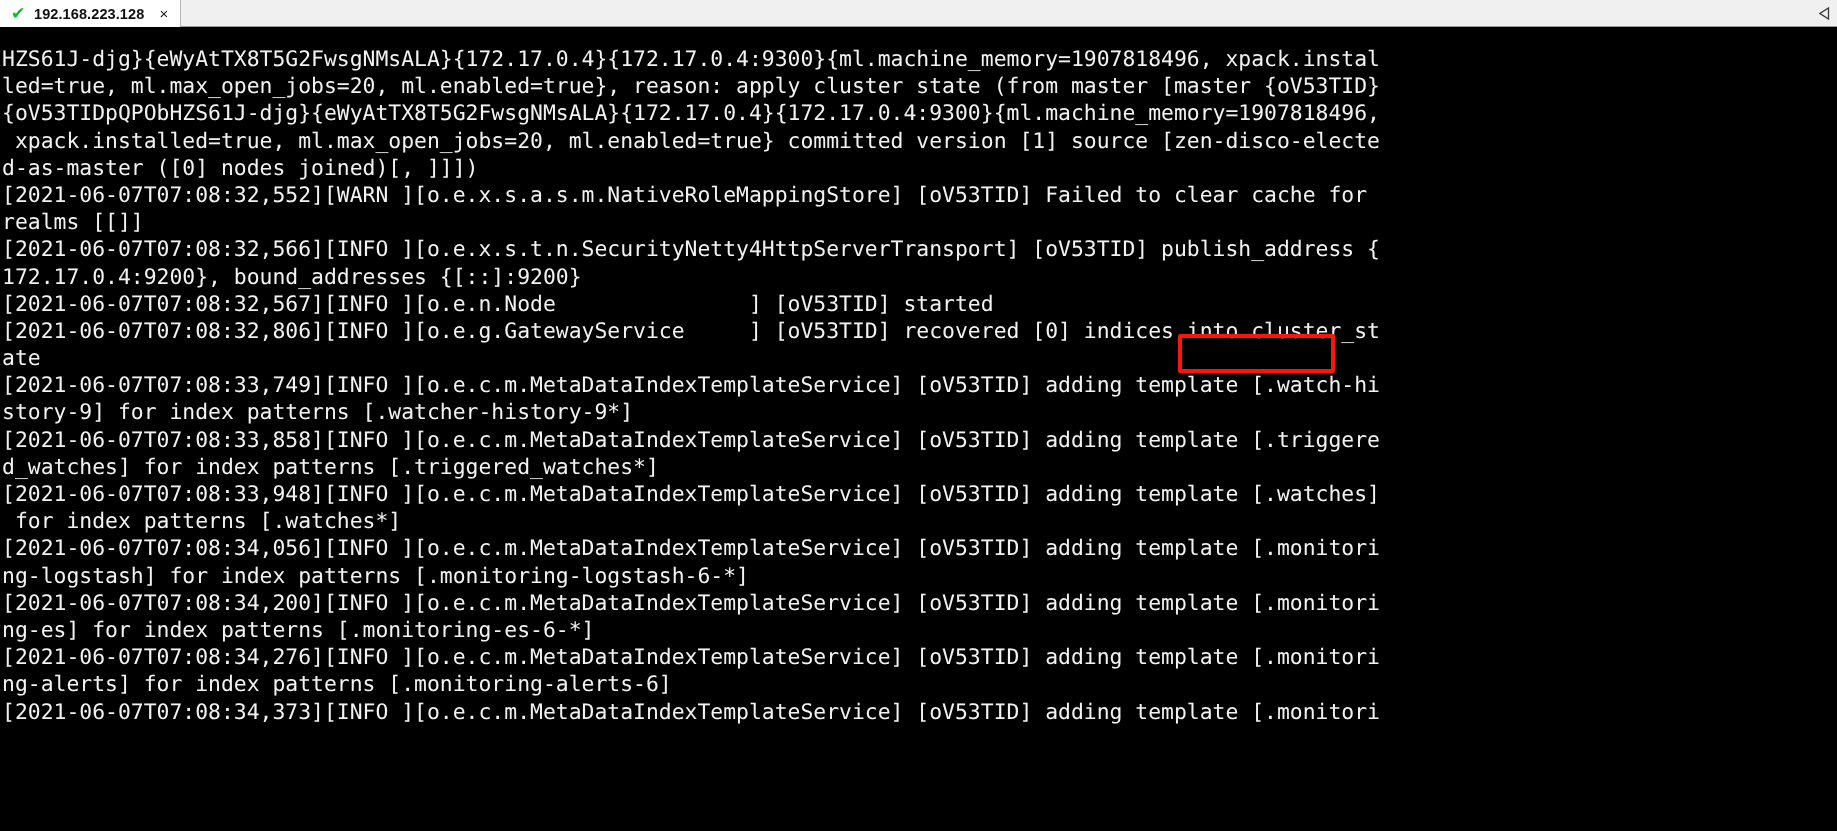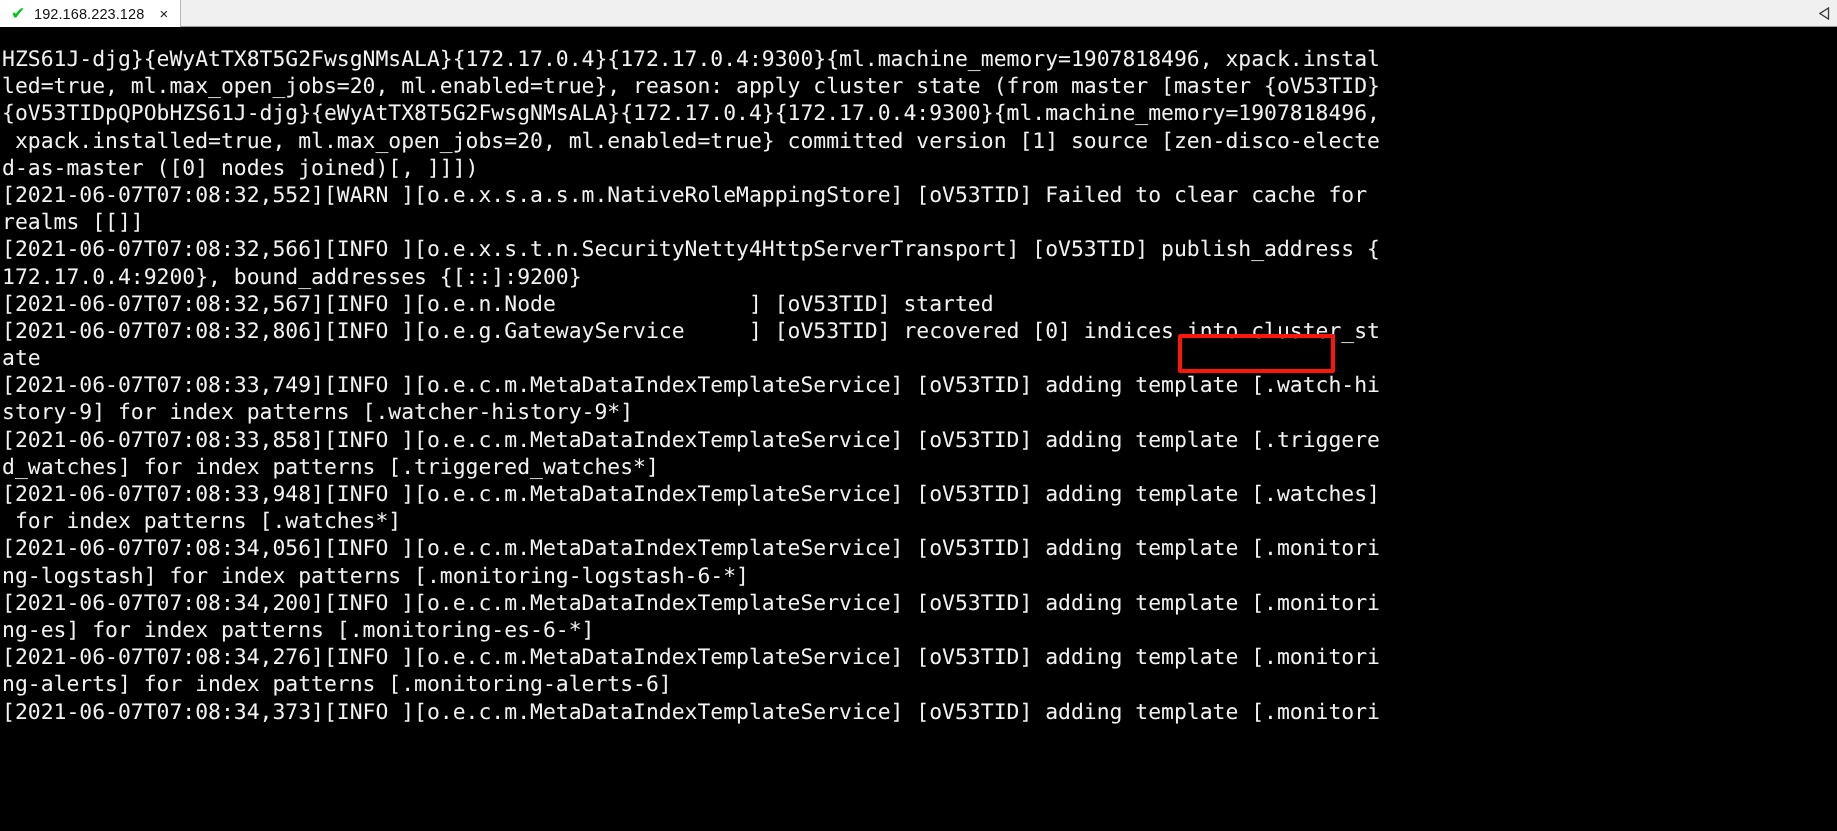--- a/index.html
+++ b/index.html
@@ -54,21 +54,21 @@
     line-height: 16px;
     color: #00c51d;
     font-size: 17px;
     font-weight: bold;
     text-align: center;
   }
 
   .tab-label {
     font-size: 14.5px;
     color: #101010;
-    font-weight: 400;
+    font-weight: 700;
     letter-spacing: 0.1px;
     white-space: nowrap;
   }
 
   .tab-close {
     display: inline-block;
     width: 15px;
     height: 16px;
     line-height: 15px;
     text-align: center;

